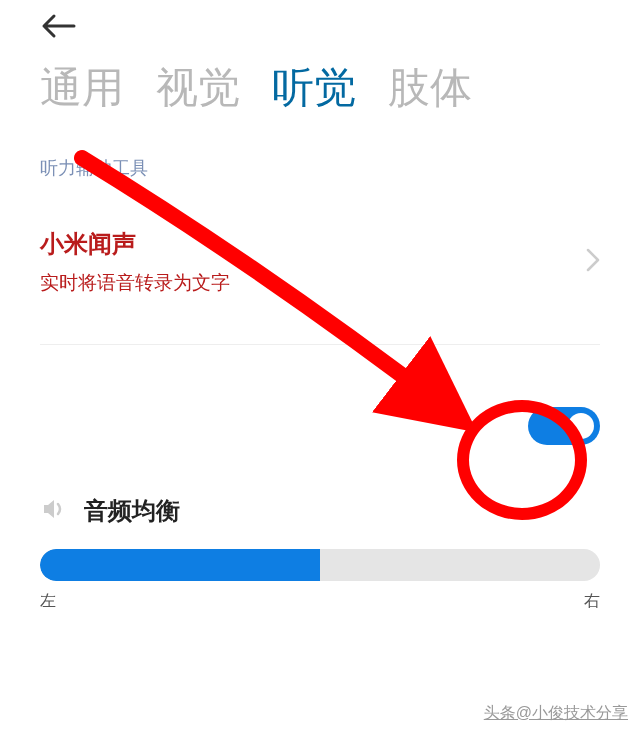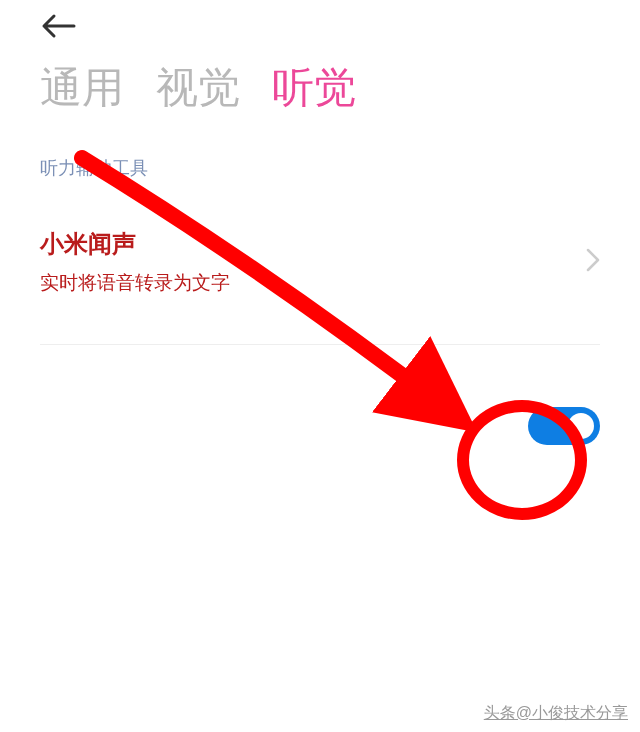--- a/index.html
+++ b/index.html
@@ -22,21 +22,21 @@
       gap: 32px;
       padding: 60px 55px 40px 40px;
     }
     .tab {
       font-size: 42px;
       color: #b8b8b8;
       cursor: pointer;
       font-weight: 400;
     }
     .tab.active {
-      color: #ec4899;
+      color: #0369a1;
       font-weight: 500;
     }
     .content {
       padding: 0 40px;
     }
     .section-header {
       color: #7a8fb5;
       font-size: 18px;
       margin-bottom: 36px;
     }
@@ -151,20 +151,21 @@
 <div class="back-btn">
   <svg width="36" height="28" viewBox="0 0 36 28">
     <path d="M 14 4 L 4 14 L 14 24 M 4 14 L 34 14" stroke="#333" stroke-width="3" fill="none" stroke-linecap="round" stroke-linejoin="round"></path>
   </svg>
 </div>
 
 <div class="tabs">
   <div class="tab">通用</div>
   <div class="tab">视觉</div>
   <div class="tab active">听觉</div>
+  <div class="tab">肢体</div>
 </div>
 
 <div class="content">
   <div class="section-header">听力辅助工具</div>
 
   <div class="list-item">
     <div class="item-text">
       <div class="item-title">小米闻声</div>
       <div class="item-subtitle">实时将语音转录为文字</div>
     </div>
@@ -178,20 +179,38 @@
   <div class="divider"></div>
 
   <div class="list-item">
     <div class="item-text">
     </div>
     <div class="toggle">
       <div class="toggle-knob"></div>
     </div>
   </div>
 
+  <div class="balance-section">
+    <div class="balance-header">
+      <span>
+        <svg width="28" height="28" viewBox="0 0 28 28">
+          <path d="M 4 10 L 8 10 L 14 5 L 14 23 L 8 18 L 4 18 Z" fill="#ccc"></path>
+          <path d="M 18 9 Q 22 14 18 19" stroke="#ccc" stroke-width="2.5" fill="none" stroke-linecap="round"></path>
+        </svg>
+      </span>
+      <div class="balance-title">音频均衡</div>
+    </div>
+    <div class="slider-track">
+      <div class="slider-fill"></div>
+    </div>
+    <div class="slider-labels">
+      <span>左</span>
+      <span>右</span>
+    </div>
+  </div>
 </div>
 
 <svg class="annotation-arrow" width="420" height="300" viewBox="0 0 420 300">
   <defs>
     <marker id="arrowhead" markerWidth="6" markerHeight="6" refX="4" refY="3" orient="auto">
       <polygon points="0 0, 6 3, 0 6" fill="#ff0000"></polygon>
     </marker>
   </defs>
   <path d="M 20 10 Q 200 120 390 265" stroke="#ff0000" stroke-width="16" fill="none" marker-end="url(#arrowhead)" stroke-linecap="round"></path>
 </svg>

